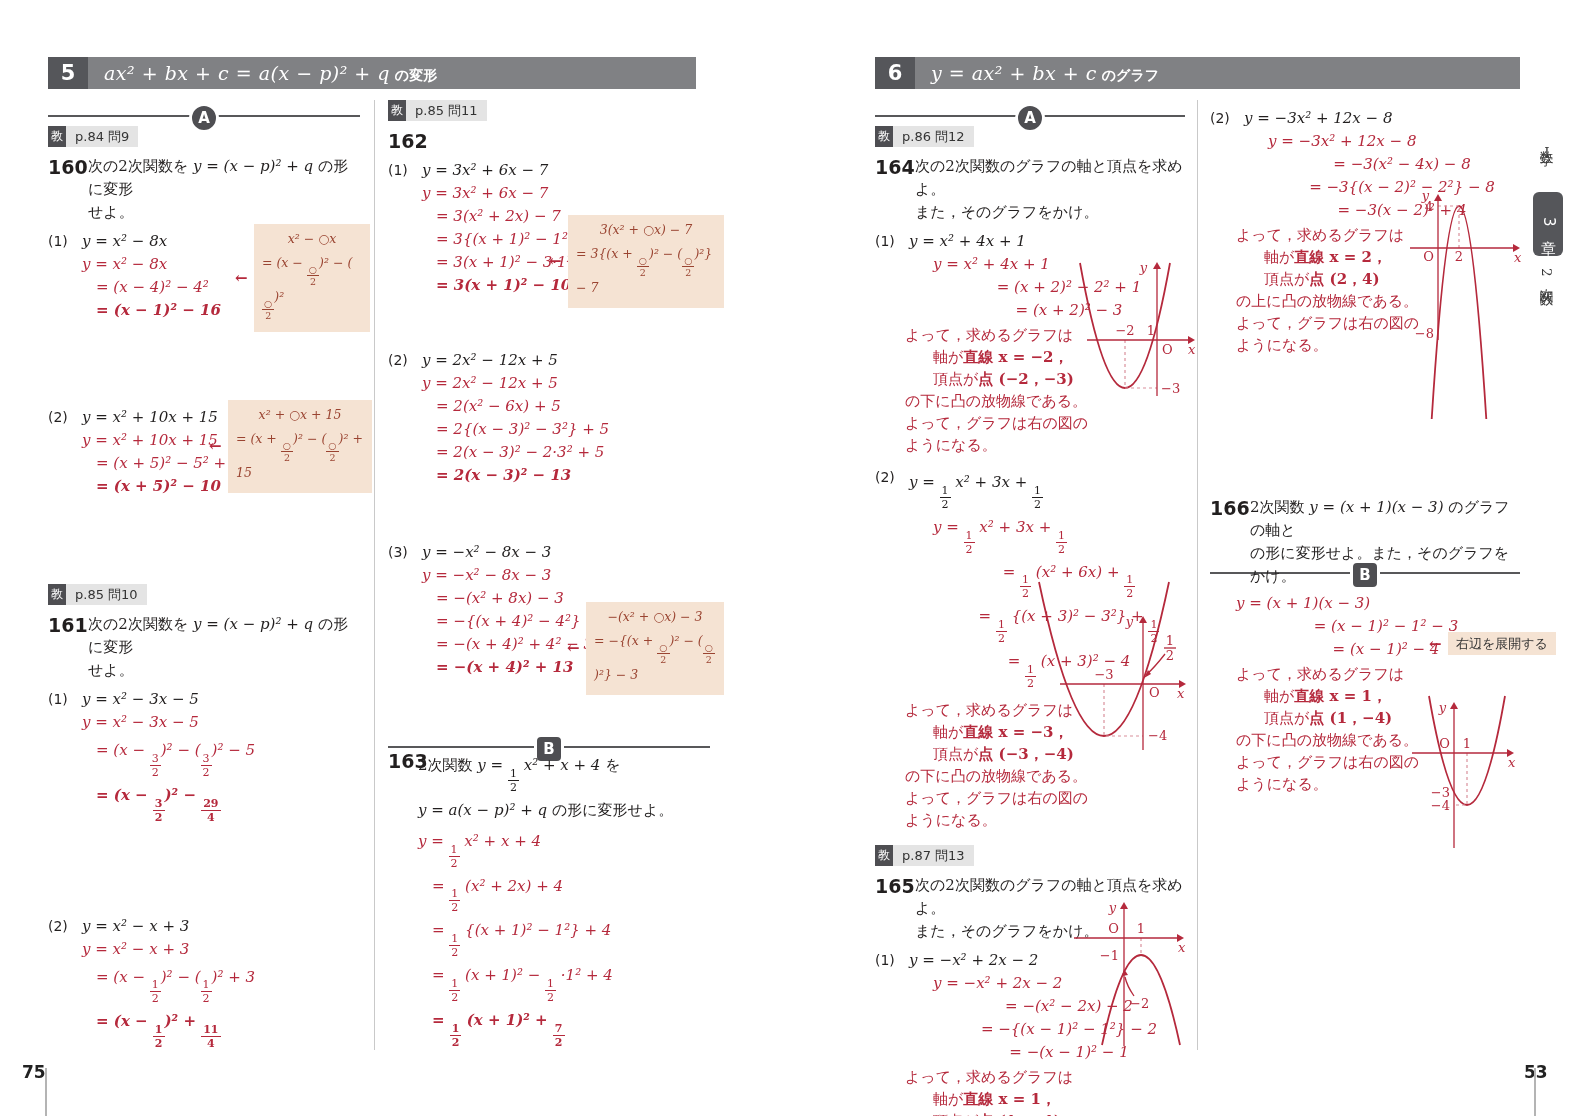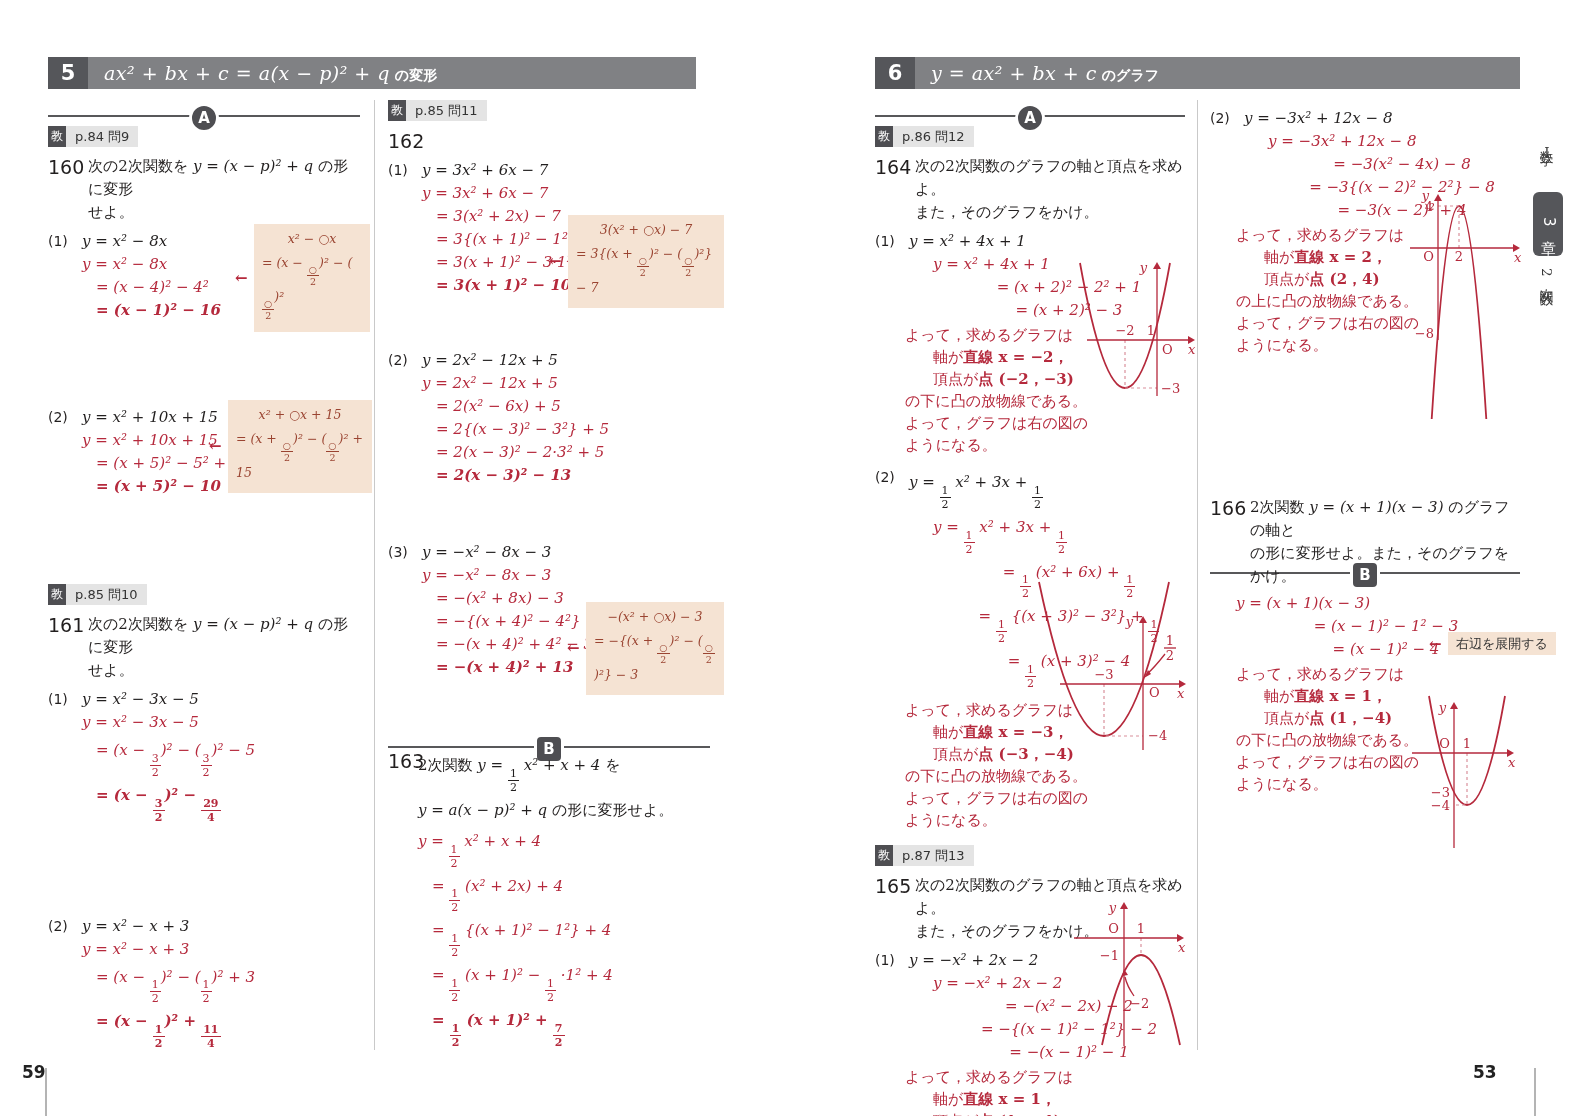--- a/index.html
+++ b/index.html
@@ -25,21 +25,21 @@
   
   .badge{display:inline-flex;align-items:stretch;font-family:"DejaVu Sans","Liberation Sans",sans-serif;font-size:13px;line-height:19px;}
   .badge .tag{background:#4e4e52;color:#fff;padding:1px 3px;font-size:12px;}
   .badge .ref{background:#e4e4e4;color:#333;padding:1px 9px;}
 
   
   .col{position:absolute;}
 
   
   .prob{display:flex;}
-  .pnum{width:40px;flex:none;font-family:"DejaVu Sans","Liberation Sans",sans-serif;font-weight:normal;font-size:19px;line-height:24px;}
+  .pnum{width:40px;flex:none;font-family:"DejaVu Sans","Liberation Sans",sans-serif;font-weight:bold;font-size:19px;line-height:24px;}
   .ptext{flex:1;font-size:15px;line-height:24px;}
 
   .q{display:flex;}
   .qlabel{width:34px;flex:none;font-family:"DejaVu Sans","Liberation Sans",sans-serif;font-size:14px;line-height:23px;}
   .qbody{flex:1;}
 
   .ln{font-size:15px;line-height:23px;min-height:23px;}
   .ln.m{font-style:italic;}
   .ln.r,.ln.rb{color:#b5293c;}
   .ln.rb{font-weight:bold;}
@@ -573,18 +573,18 @@
       <text class="gt" x="55" y="50" text-anchor="middle">1</text>
       <text class="gt" x="38" y="99" text-anchor="end">−3</text>
       <text class="gt" x="38" y="112" text-anchor="end">−4</text>
     </svg>
   </div>
 
   <div class="side-v" style="left:1538px;top:140px;">数学Ⅰ</div>
   <div class="side-badge" style="left:1533px;top:192px;">3章</div>
   <div class="side-v" style="left:1538px;top:268px;">2次関数</div>
 
-  <div class="pgnum" style="left:22px;top:1062px;">59</div>
+  <div class="pgnum" style="left:22px;top:1062px;">75</div>
   <div class="pgrule" style="left:45px;top:1068px;"></div>
-  <div class="pgnum" style="left:1473px;top:1062px;">53</div>
+  <div class="pgnum" style="left:1524px;top:1062px;">53</div>
   <div class="pgrule" style="left:1534px;top:1068px;"></div>
 
 </div>
 
 </body></html>

